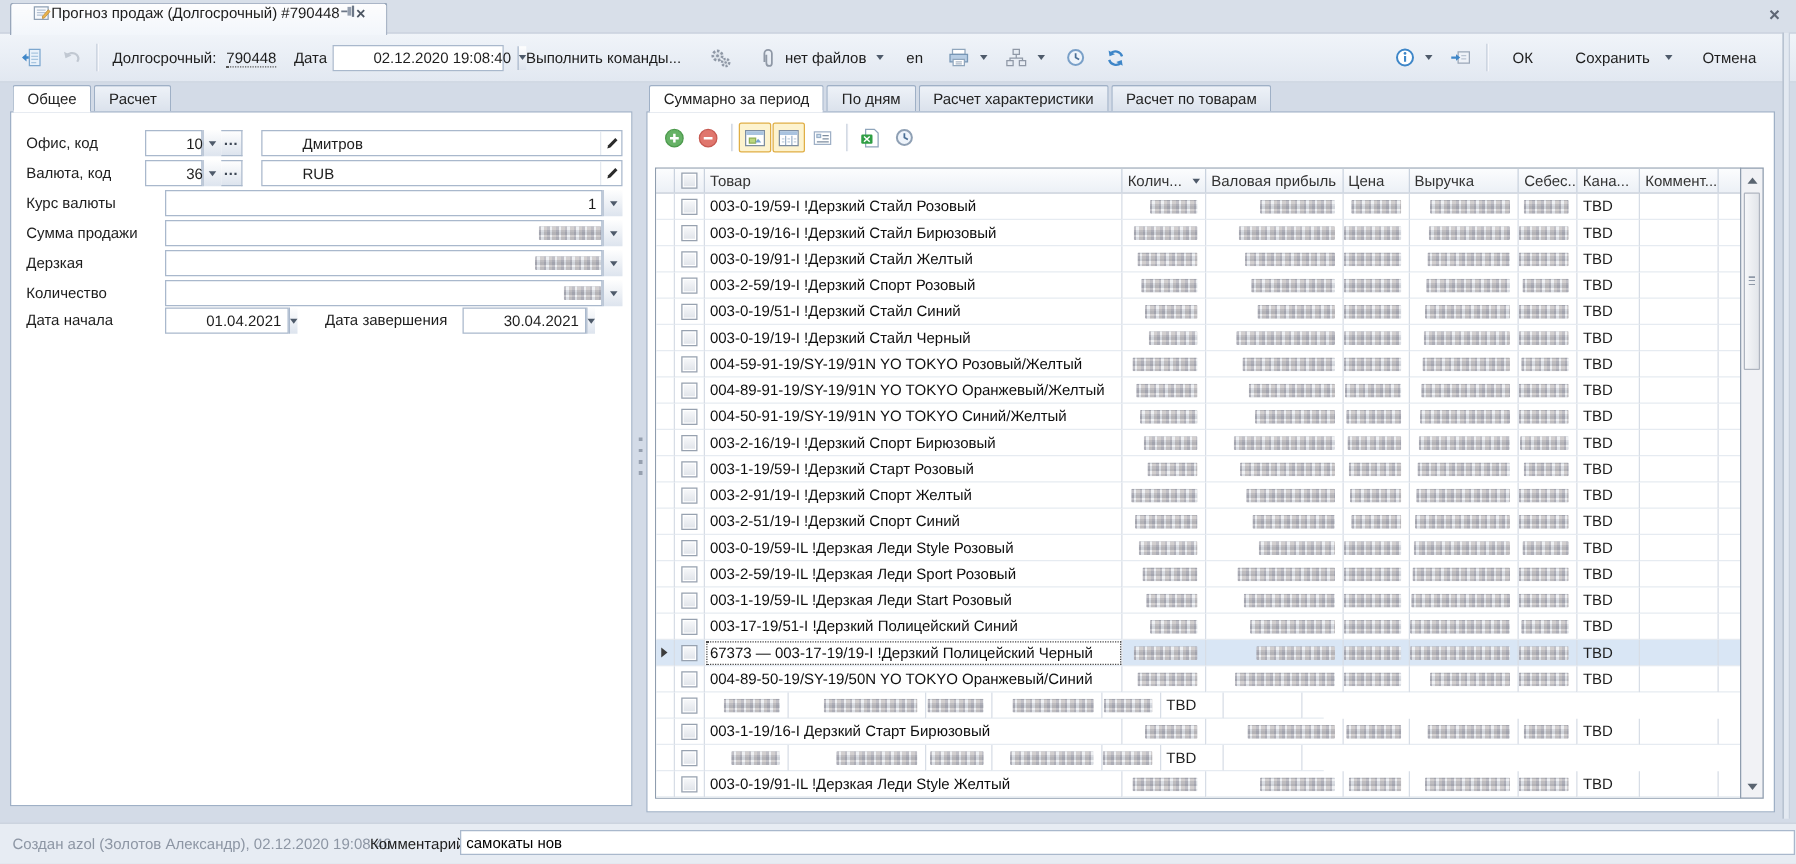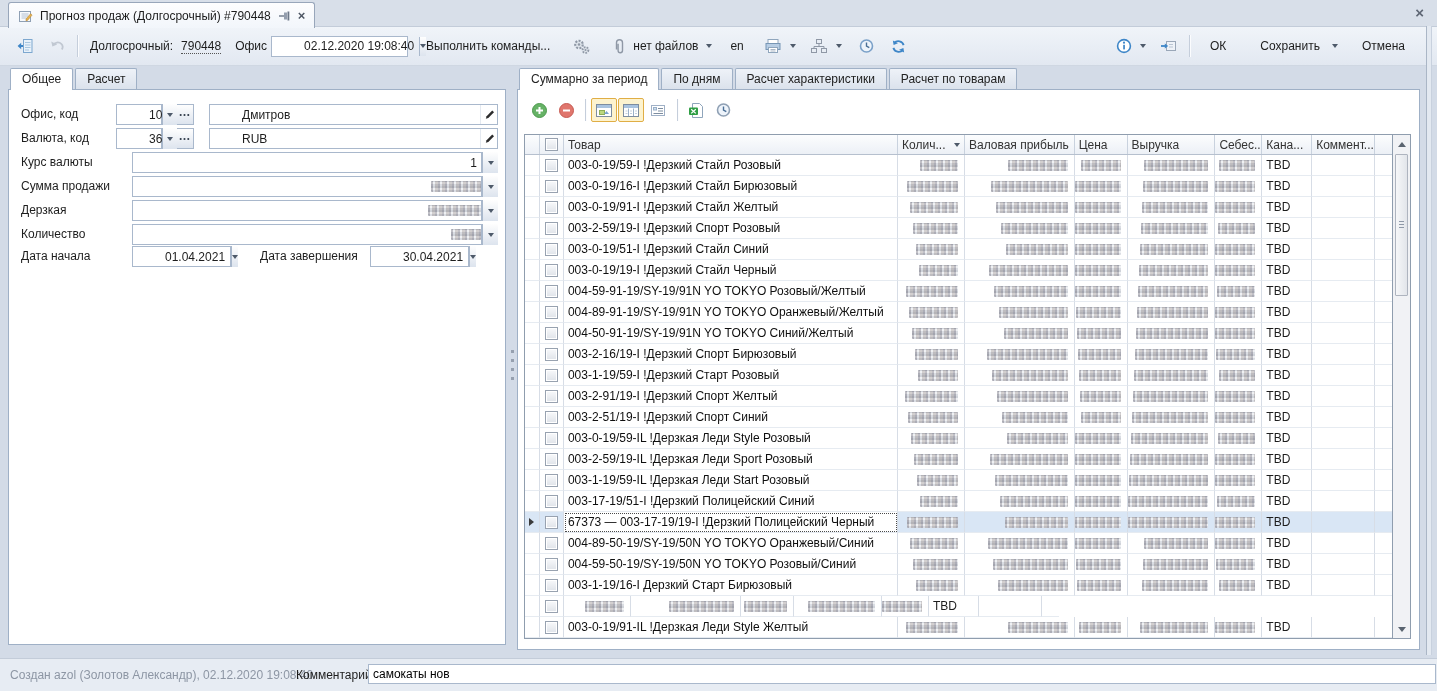--- a/index.html
+++ b/index.html
@@ -6,21 +6,21 @@
   html,body { width:1437px; height:691px; overflow:hidden; }
   body { font-family:"Liberation Sans",sans-serif; font-size:12px; color:#1d1d1d;
          background:#d3dbe7; position:relative; }
 
   
   .tabbar { position:absolute; top:0; left:0; right:0; height:27px;
             background:#d8dfe9; border-bottom:1px solid #c3ccd9; }
   .doc-tab { position:absolute; left:8px; top:2px; height:26px; z-index:2;
              background:linear-gradient(#fdfdfe,#f2f6fb);
              border:1px solid #98a6ba; border-bottom:none; border-radius:3px 3px 0 0;
-             display:flex; align-items:center; padding:0 9px; gap:7px; }
+             display:flex; padding:0 17px; gap:0; }
   .tab-x { color:#4d5663; font-weight:bold; font-size:13px; cursor:default; }
   .win-x { position:absolute; right:13px; top:4px; font-size:15px; font-weight:bold;
            color:#5aималь6775; color:#5f6775; }
 
   
   .toolbar { position:absolute; top:27px; left:0; right:0; height:39px;
              background:linear-gradient(#f0f4f9,#e2e8f1);
              border-bottom:1px solid #cfd7e2; display:flex; align-items:center; }
   .vsep { width:1px; height:22px; background:#c5cedb; box-shadow:1px 0 0 #fbfcfe; margin:0 8px; }
   .tbtn { display:flex; align-items:center; justify-content:center; height:24px;
@@ -169,21 +169,21 @@
   </span>
   <span class="tbtn disabled" style="margin-left:8px">
     <svg width="16" height="16" viewBox="0 0 16 16">
         <path d="M4 7 C5.6 4.2 10 3.6 12.3 5.8 C13.8 7.3 14 9.6 12.8 11.4" fill="none" stroke="#9aa3b0" stroke-width="1.8"></path>
         <path d="M2.2 3.4 3.4 8.6 8.2 6.4z" fill="#9aa3b0"></path>
       </svg>
   </span>
   <span class="vsep"></span>
   <span class="tlabel">Долгосрочный:</span>
   <span class="link-number">790448</span>
-  <span class="tlabel" style="margin-left:10px">Офис</span>
+  <span class="tlabel" style="margin-left:10px">Дата</span>
   <span class="inp" style="width:137px">
     <span class="val">02.12.2020 19:08:40</span>
     <span class="ddbtn" style="margin-left:auto">
         <span class="tri-d"></span>
       </span>
   </span>
   <span class="txtbtn" style="margin-left:10px">Выполнить команды...</span>
   <span class="tbtn" style="margin-left:10px">
     <svg width="19" height="17" viewBox="0 0 19 17">
         <circle cx="7" cy="6.5" r="3.8" fill="#dde3ea" stroke="#8f98a6" stroke-width="2.1" stroke-dasharray="2 1.4"></circle>
@@ -941,21 +941,20 @@
           </div>
           <div class="c w-chan chan">TBD</div>
           <div class="c w-comm"></div>
           <div class="c w-fill"></div>
         </div>
         <div class="trow">
           <div class="c w-ind"></div>
           <div class="c w-chk">
             <span class="cb"></span>
           </div>
-          <div class="c w-prod prod">004-59-50-19/SY-19/50N YO TOKYO Розовый/Синий</div>
           <div class="c w-qty num">
             <span class="px" style="width:45px"></span>
           </div>
           <div class="c w-vp num">
             <span class="px" style="width:75px"></span>
           </div>
           <div class="c w-price num">
             <span class="px" style="width:45px"></span>
           </div>
           <div class="c w-rev num">

